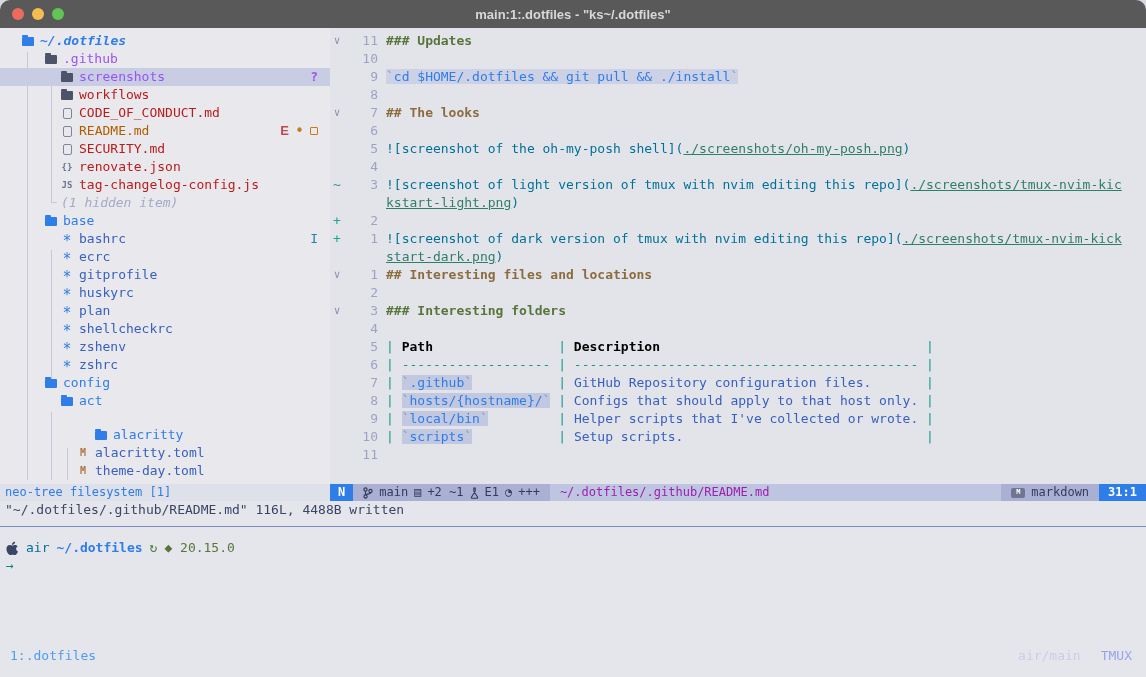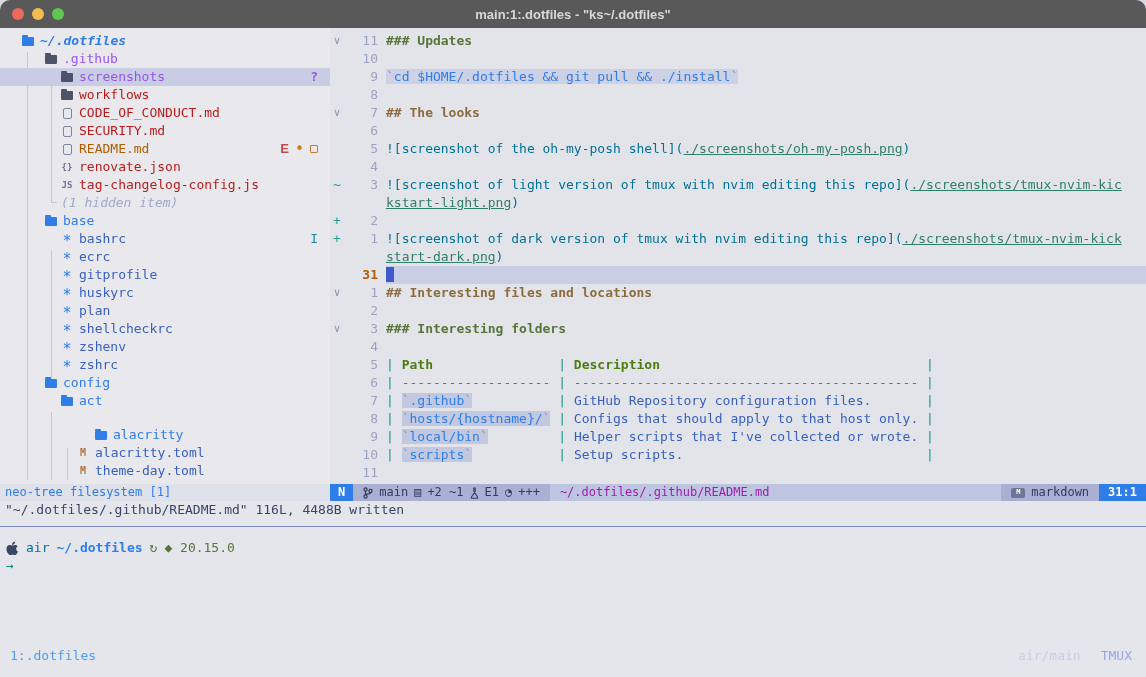--- a/index.html
+++ b/index.html
@@ -50,21 +50,21 @@
   .eline { height:18px; display:flex; }
   .gut-fold { width:14px; flex:none; text-align:center; color:#8d93b0; font-size:11px; }
   .gut-fold.sign { color:#22a192; font-size:13px; }
   .gut-num { width:34px; flex:none; text-align:right; color:#9da3c2; }
   .gut-num.cur { color:#b15c00; font-weight:700; }
   .etext { flex:1; margin-left:8px; white-space:pre; overflow:hidden; }
   .etext.cursorline { background:#c9cee4; }
   .cursor-block { display:inline-block; width:8px; height:15px; background:#3f58ce; vertical-align:text-bottom; }
   .sg-h2{ color:#8c6c3e; font-weight:700; } .sg-h3{ color:#587539; font-weight:700; }
   .sg-md{ color:#007197; } .sg-lk{ color:#2f7e68; text-decoration:underline; }
-  .sg-tp{ color:#149a8d; } .sg-th{ color:#4d7c0f; font-weight:700; } .sg-ds{ color:#3760bf; }
+  .sg-tp{ color:#149a8d; } .sg-th{ color:#000000; font-weight:700; } .sg-ds{ color:#3760bf; }
   .sg-cbt{ background:#ccd1e6; color:#8a91b4; } .sg-cbc{ background:#ccd1e6; color:#2e7de9; }
   .sg-cst{ background:#c2c8e0; color:#8a91b4; } .sg-csc{ background:#c2c8e0; color:#2e7de9; }
   
   .status-row { height:17px; flex:none; display:flex; font-size:12px; line-height:17px; }
   .neotree-status { width:330px; flex:none; background:#dee0ea; color:#2e7de9; padding-left:5px; }
   .lualine { flex:1; display:flex; color:#343b59; }
   .ll-mode { background:#2e7de9; color:#fff; font-weight:700; padding:0 8px; flex:none; }
   .ll-git { background:#a9b0d3; display:flex; align-items:center; gap:6px; padding:0 10px; flex:none; }
   .ll-file { background:#bec5e0; flex:1; padding:0 10px; color:#a21caf; overflow:hidden; white-space:nowrap; }
   .ll-ft { background:#a9b0d3; display:flex; align-items:center; gap:6px; padding:0 10px; flex:none; }
@@ -128,32 +128,32 @@
             <span class="tlabel t-gray">workflows</span>
             <span class="t-spacer"></span>
           </div>
           <div class="trow" style="padding-left: 61px;">
             <span class="ic ic-file"></span>
             <span class="tlabel t-gray">CODE_OF_CONDUCT.md</span>
             <span class="t-spacer"></span>
           </div>
           <div class="trow" style="padding-left: 61px;">
             <span class="ic ic-file"></span>
-            <span class="tlabel t-gray">SECURITY.md</span>
-            <span class="t-spacer"></span>
-          </div>
-          <div class="trow" style="padding-left: 61px;">
-            <span class="ic ic-file"></span>
             <span class="tlabel t-orange">README.md</span>
             <span class="t-spacer"></span>
             <span class="badge b-err">E</span>
             <span class="badge b-dot">•</span>
             <span class="badge b-box"></span>
           </div>
           <div class="trow" style="padding-left: 61px;">
+            <span class="ic ic-file"></span>
+            <span class="tlabel t-gray">SECURITY.md</span>
+            <span class="t-spacer"></span>
+          </div>
+          <div class="trow" style="padding-left: 61px;">
             <span class="ic ic-text">{}</span>
             <span class="tlabel t-gray">renovate.json</span>
             <span class="t-spacer"></span>
           </div>
           <div class="trow" style="padding-left: 61px;">
             <span class="ic ic-text">JS</span>
             <span class="tlabel t-gray">tag-changelog-config.js</span>
             <span class="t-spacer"></span>
           </div>
           <div class="trow" style="padding-left: 61px;">
@@ -290,25 +290,20 @@
           </div>
           <div class="eline">
             <span class="gut-fold sign">+</span>
             <span class="gut-num">1</span>
             <span class="etext"><span class="sg-md">![screenshot of dark version of tmux with nvim editing this repo](</span><span class="sg-lk">./screenshots/tmux-nvim-kick</span></span>
           </div>
           <div class="eline">
             <span class="gut-fold"></span>
             <span class="gut-num"></span>
             <span class="etext"><span class="sg-lk">start-dark.png</span><span class="sg-md">)</span></span>
-          </div>
-          <div class="eline">
-            <span class="gut-fold"></span>
-            <span class="gut-num cur">31</span>
-            <span class="etext cursorline"><span class="cursor-block"></span></span>
           </div>
           <div class="eline">
             <span class="gut-fold">∨</span>
             <span class="gut-num">1</span>
             <span class="etext"><span class="sg-h2">## Interesting files and locations</span></span>
           </div>
           <div class="eline">
             <span class="gut-fold"></span>
             <span class="gut-num">2</span>
             <span class="etext"></span>

